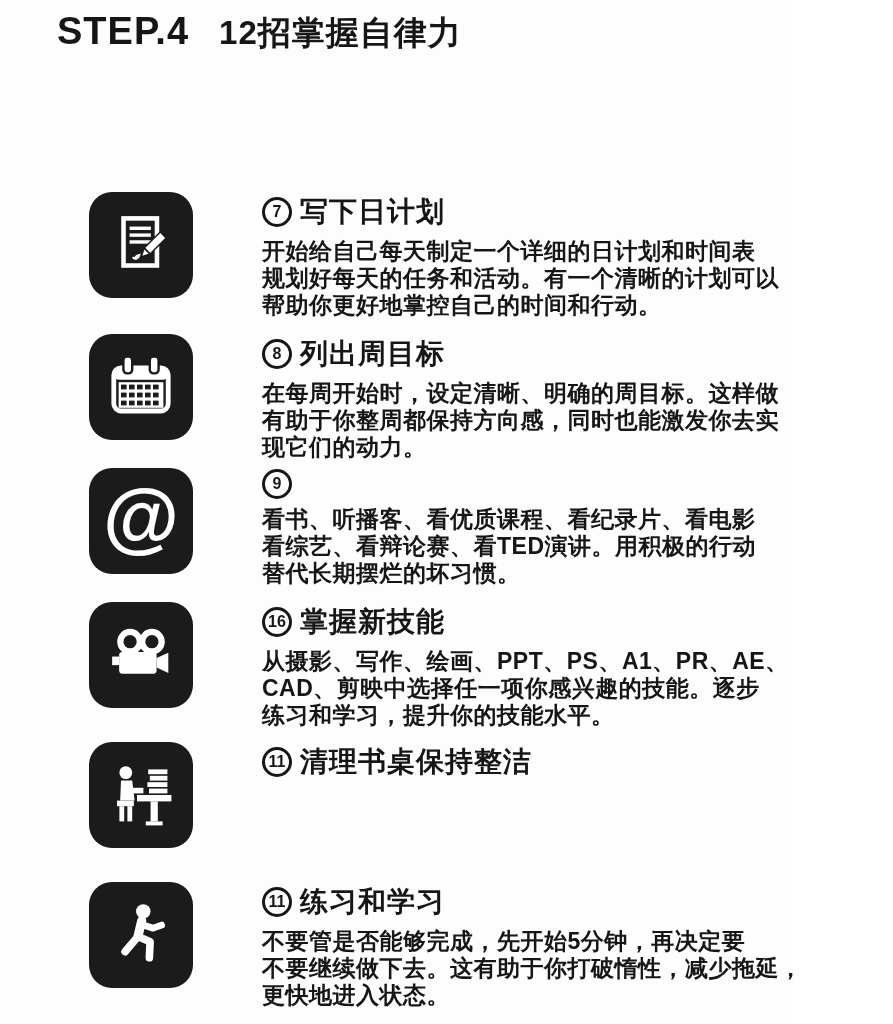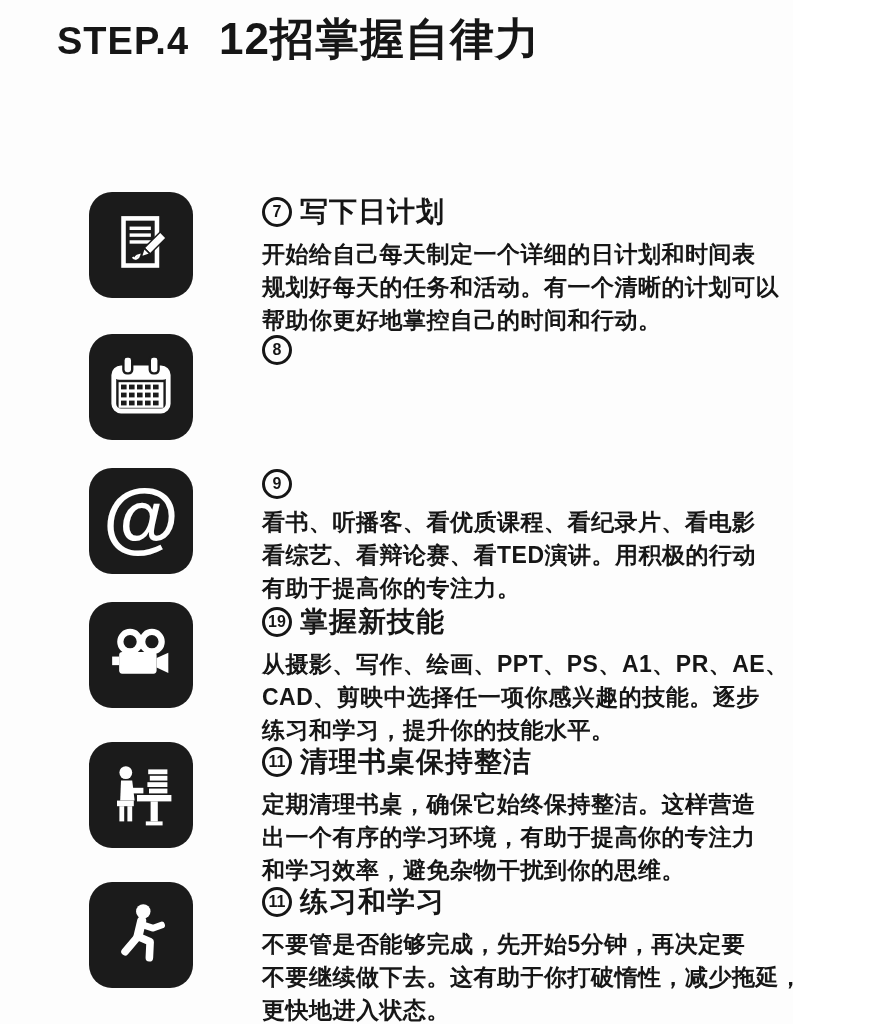--- a/index.html
+++ b/index.html
@@ -2,39 +2,39 @@
 <html><head>
 <meta charset="utf-8">
 <style>
   html,body{margin:0;padding:0;background:#ffffff;}
   .page{
     position:relative;width:793px;height:1024px;background:#fdfdfd;overflow:hidden;
     font-family:"Liberation Sans","DejaVu Sans",sans-serif;color:#161616;
   }
   .header{position:absolute;left:57px;top:10px;display:flex;align-items:baseline;gap:30px;}
   .step-label{font-size:38px;font-weight:bold;letter-spacing:1px;}
-  .header-title{font-size:44px;font-weight:bold;letter-spacing:1px;}
+  .header-title{font-size:33px;font-weight:bold;letter-spacing:1px;}
 
   .row{position:absolute;left:0;width:893px;}
   .icon-box{
     position:absolute;left:89px;top:0;width:104px;height:106px;background:#1b1b1b;
     border-radius:23px;display:flex;align-items:center;justify-content:center;
   }
   .icon-box svg{display:block;}
   .at-glyph{color:#ffffff;font-size:78px;font-weight:bold;line-height:1;transform:translateY(-4px);}
 
   .content{position:absolute;left:262px;top:1px;width:612px;}
   .title-line{display:flex;align-items:center;gap:8px;font-size:28px;font-weight:bold;letter-spacing:1px;}
   .circ-num{
     width:30px;height:30px;box-sizing:border-box;border:3px solid #161616;border-radius:50%;
     display:inline-flex;align-items:center;justify-content:center;
     font-size:16px;font-weight:bold;flex:none;letter-spacing:0;
   }
   .body-text{
-    margin-top:7px;font-size:23px;line-height:33px;font-weight:bold;
+    margin-top:7px;font-size:23px;line-height:27px;font-weight:bold;
     white-space:pre-line;letter-spacing:0.5px;
   }
 </style>
 </head>
 <body>
 
 <div class="page">
 
   <div class="header">
     <span class="step-label">STEP.4</span>
@@ -89,51 +89,55 @@
             <rect x="35" y="67" width="7" height="6"></rect>
             <rect x="45" y="67" width="7" height="6"></rect>
             <rect x="55" y="67" width="7" height="6"></rect>
             <rect x="65" y="67" width="7" height="6"></rect>
         </g>
       </svg>
     </div>
     <div class="content">
       <div class="title-line">
         <span class="circ-num">8</span>
+        <span>列出周目标</span>
       </div>
+      <div class="body-text">在每周开始时，设定清晰、明确的周目标。这样做
+有助于你整周都保持方向感，同时也能激发你去实
+现它们的动力。</div>
     </div>
   </div>
 
   <div class="row" style="top:468px;">
     <div class="icon-box">
       <span class="at-glyph">@</span>
     </div>
     <div class="content">
       <div class="title-line">
         <span class="circ-num">9</span>
       </div>
       <div class="body-text">看书、听播客、看优质课程、看纪录片、看电影
 看综艺、看辩论赛、看TED演讲。用积极的行动
-有助于提高你的专注力。</div>
+替代长期摆烂的坏习惯。</div>
     </div>
   </div>
 
   <div class="row" style="top:602px;">
     <div class="icon-box">
       <svg width="78" height="78" viewBox="0 0 100 100">
         <circle cx="36" cy="33" r="12.5" fill="none" stroke="#fff" stroke-width="8"></circle>
         <circle cx="64" cy="33" r="12.5" fill="none" stroke="#fff" stroke-width="8"></circle>
         <rect x="22" y="46" width="48" height="28" rx="4" fill="#fff"></rect>
         <polygon points="70,54 85,47 85,73 70,66" fill="#fff"></polygon>
         <rect x="13" y="52" width="9" height="11" fill="#fff"></rect>
       </svg>
     </div>
     <div class="content">
       <div class="title-line">
-        <span class="circ-num">19</span>
+        <span class="circ-num">16</span>
         <span>掌握新技能</span>
       </div>
       <div class="body-text">从摄影、写作、绘画、PPT、PS、A1、PR、AE、
 CAD、剪映中选择任一项你感兴趣的技能。逐步
 练习和学习，提升你的技能水平。</div>
     </div>
   </div>
 
   <div class="row" style="top:742px;">
     <div class="icon-box">
@@ -153,23 +157,20 @@
           <rect x="58" y="34" width="25" height="6"></rect>
           <rect x="60" y="42" width="23" height="6"></rect>
         </g>
       </svg>
     </div>
     <div class="content">
       <div class="title-line">
         <span class="circ-num">11</span>
         <span>清理书桌保持整洁</span>
       </div>
-      <div class="body-text">定期清理书桌，确保它始终保持整洁。这样营造
-出一个有序的学习环境，有助于提高你的专注力
-和学习效率，避免杂物干扰到你的思维。</div>
     </div>
   </div>
 
   <div class="row" style="top:882px;">
     <div class="icon-box">
       <svg width="76" height="76" viewBox="0 0 100 100">
         <circle cx="53" cy="19" r="9.5" fill="#fff"></circle>
         <g stroke="#fff" fill="none" stroke-linecap="round" stroke-linejoin="round">
           <path d="M51,31 L46,52" stroke-width="12"></path>
           <path d="M50,36 L66,41 L77,37" stroke-width="9"></path>

